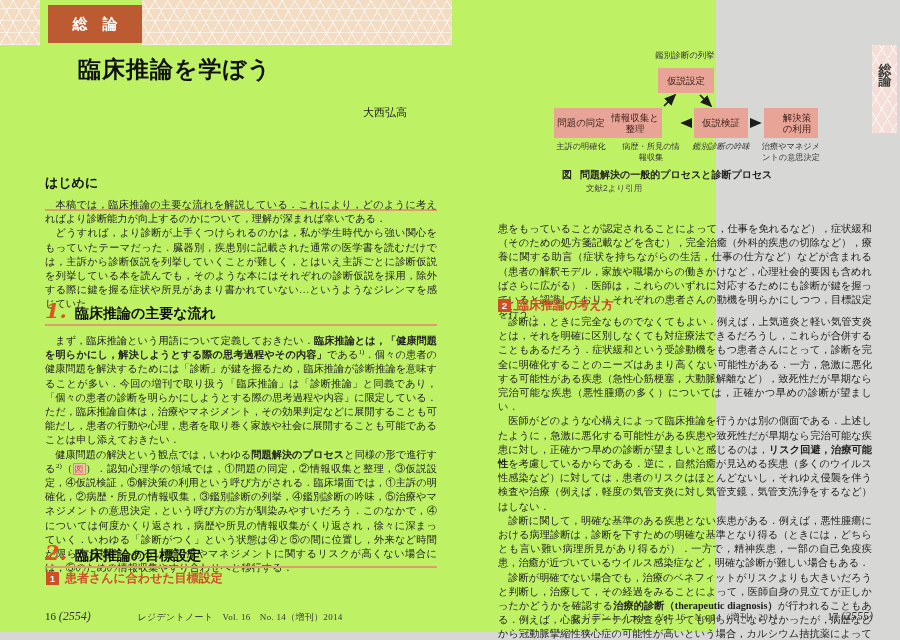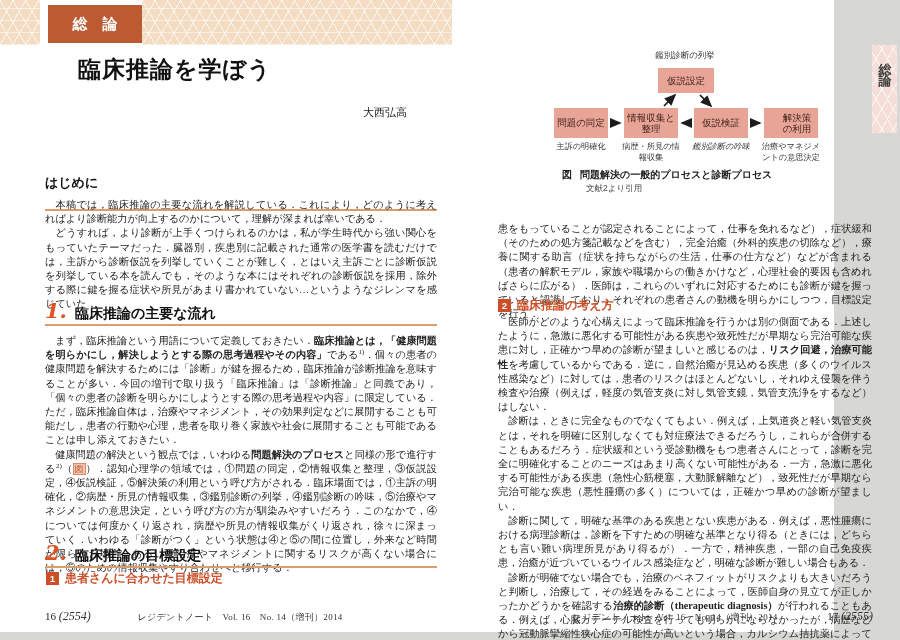--- a/index.html
+++ b/index.html
@@ -5,22 +5,22 @@
   html,body{margin:0;padding:0;}
   body{
     width:900px;height:640px;
     background:#d7d7d5;
     font-family:"Liberation Serif","DejaVu Serif",serif;
     color:#222;
     overflow:hidden;
     position:relative;
   }
   .spread{
-    position:absolute;left:0;top:0;width:834px;height:632px;
-    background:#ffffff;
+    position:absolute;left:0;top:0;width:716px;height:632px;
+    background:#bef264;
   }
   .layer{position:absolute;left:0;top:0;width:100%;height:100%;}
 
   
   .pattern{
     background-color:#f3dcc2;
     background-image:
       repeating-linear-gradient(120deg, rgba(255,255,255,.65) 0 1px, transparent 1px 11px),
       repeating-linear-gradient(60deg,  rgba(255,255,255,.65) 0 1px, transparent 1px 11px),
       repeating-linear-gradient(0deg,   rgba(255,255,255,.5)  0 1px, transparent 1px 12px);
@@ -203,21 +203,21 @@
         <line x1="164" y1="77" x2="154" y2="77" stroke="#1c1c1c" stroke-width="1.7" marker-end="url(#ah)"></line>
         <line x1="222" y1="77" x2="232" y2="77" stroke="#1c1c1c" stroke-width="1.7" marker-end="url(#ah)"></line>
         <line x1="136" y1="60" x2="147" y2="49" stroke="#1c1c1c" stroke-width="1.7" marker-end="url(#ah)"></line>
         <line x1="172" y1="49" x2="183" y2="60" stroke="#1c1c1c" stroke-width="1.7" marker-end="url(#ah)"></line>
       </svg>
 
       <div class="fig-toplabel">鑑別診断の列挙</div>
       <div class="fig-box" style="left:130px;top:22px;width:56px;height:25px;">仮説設定</div>
 
       <div class="fig-box" style="left:26px;top:62px;width:54px;height:30px;">問題の同定</div>
-      <div class="fig-box" style="left:96px;top:62px;width:54px;height:30px;">情報収集と整理</div>
+      <div class="fig-box" style="left:80px;top:62px;width:54px;height:30px;">情報収集と整理</div>
       <div class="fig-box" style="left:166px;top:62px;width:54px;height:30px;">仮説検証</div>
       <div class="fig-box" style="left:236px;top:62px;width:54px;height:30px;padding-left:14px;">解決策の利用</div>
 
       <div class="fig-sub" style="left:8px;width:90px;">主訴の明確化</div>
       <div class="fig-sub" style="left:93px;width:60px;">病歴・所見の情報収集</div>
       <div class="fig-sub" style="left:148px;width:90px;font-style:italic;">鑑別診断の吟味</div>
       <div class="fig-sub" style="left:231px;width:64px;">治療やマネジメントの意思決定</div>
 
       <div class="fig-caption">
         <span>図</span>
@@ -229,22 +229,22 @@
     <div class="flow" style="left:498px;top:222px;width:374px;">
       <p><span>患をもっていることが認定されることによって，仕事を免れるなど），症状緩和（そのための処方箋記載などを含む），完全治癒（外科的疾患の切除など），療養に関する助言（症状を持ちながらの生活，仕事の仕方など）などが含まれる（患者の解釈モデル，家族や職場からの働きかけなど，心理社会的要因も含めればさらに広がる）．医師は，これらのいずれに対応するためにも診断が鍵を握っていると認識しており，それぞれの患者さんの動機を明らかにしつつ，目標設定を行う．</span></p>
     </div>
 
     <div class="sub-head" style="left:498px;top:297px;">
       <span class="sub-num">2</span>
       <span class="sub-title">臨床推論の考え方</span>
     </div>
 
     <div class="flow" style="left:498px;top:315px;width:374px;">
+      <p><span>　診断は，ときに完全なものでなくてもよい．例えば，上気道炎と軽い気管支炎とは，それを明確に区別しなくても対症療法できるだろうし，これらが合併することもあるだろう．症状緩和という受診動機をもつ患者さんにとって，診断を完全に明確化することのニーズはあまり高くない可能性がある．一方，急激に悪化する可能性がある疾患（急性心筋梗塞，大動脈解離など），致死性だが早期なら完治可能な疾患（悪性腫瘍の多く）については，正確かつ早めの診断が望ましい．</span></p>
       <p><span>　医師がどのような心構えによって臨床推論を行うかは別の側面である．上述したように，急激に悪化する可能性がある疾患や致死性だが早期なら完治可能な疾患に対し，正確かつ早めの診断が望ましいと感じるのは，</span><span class="b">リスク回避，治療可能性</span><span>を考慮しているからである．逆に，自然治癒が見込める疾患（多くのウイルス性感染など）に対しては，患者のリスクはほとんどないし，それゆえ侵襲を伴う検査や治療（例えば，軽度の気管支炎に対し気管支鏡，気管支洗浄をするなど）はしない．</span></p>
-      <p><span>　診断は，ときに完全なものでなくてもよい．例えば，上気道炎と軽い気管支炎とは，それを明確に区別しなくても対症療法できるだろうし，これらが合併することもあるだろう．症状緩和という受診動機をもつ患者さんにとって，診断を完全に明確化することのニーズはあまり高くない可能性がある．一方，急激に悪化する可能性がある疾患（急性心筋梗塞，大動脈解離など），致死性だが早期なら完治可能な疾患（悪性腫瘍の多く）については，正確かつ早めの診断が望ましい．</span></p>
       <p><span>　診断に関して，明確な基準のある疾患とない疾患がある．例えば，悪性腫瘍における病理診断は，診断を下すための明確な基準となり得る（ときには，どちらとも言い難い病理所見があり得るが）．一方で，精神疾患，一部の自己免疫疾患，治癒が近づいているウイルス感染症など，明確な診断が難しい場合もある．</span></p>
       <p><span>　診断が明確でない場合でも，治療のベネフィットがリスクよりも大きいだろうと判断し，治療して，その経過をみることによって，医師自身の見立てが正しかったかどうかを確認する</span><span class="b">治療的診断（therapeutic diagnosis）</span><span>が行われることもある．例えば，心臓カテーテル検査を行っても明らかにならなかったが，病歴などから冠動脈攣縮性狭心症の可能性が高いという場合，カルシウム拮抗薬によって発作が治まれば，見立てが正しかったと推論されることがある．</span></p>
 
     </div>
 
     <div class="footer-journal" style="left:560px;">レジデントノート　Vol. 16　No. 14（増刊）2014</div>
     <div class="footer-pg" style="left:793px;width:80px;text-align:right;">
       <span>17</span>
       <span class="folio">(2555)</span>
     </div>

